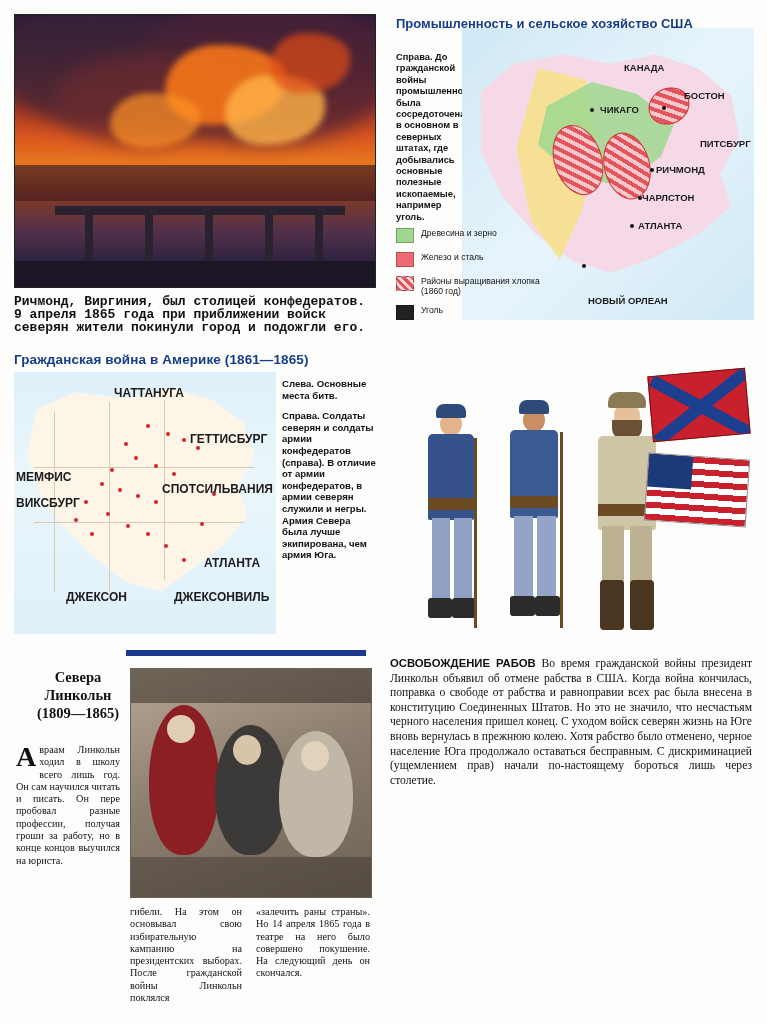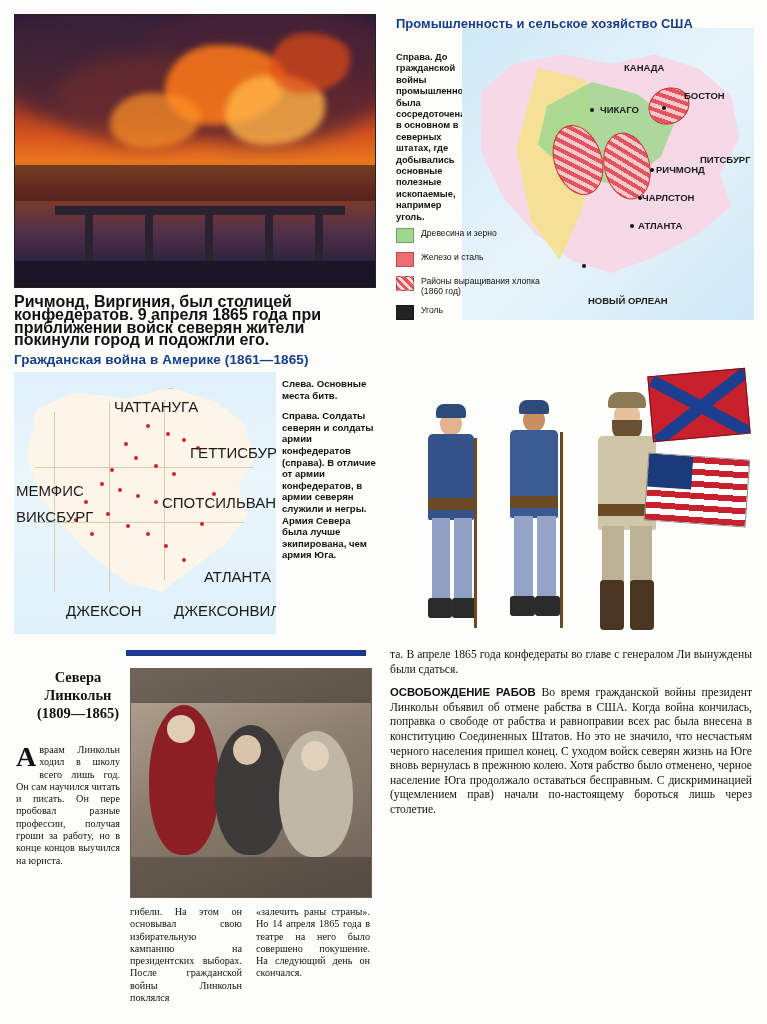--- a/index.html
+++ b/index.html
@@ -24,21 +24,21 @@
   .p-fire{position:absolute;border-radius:45% 55% 60% 40%/60% 40% 55% 45%;filter:blur(3px);}
   .p-river{position:absolute;left:0;right:0;bottom:0;height:86px;
     background:linear-gradient(180deg,#7a3a2b 0%,#53304a 35%,#2e2340 70%,#1c1830 100%);}
   .p-bridge{position:absolute;left:40px;bottom:72px;width:290px;height:9px;background:#2a2230;}
   .p-pier{position:absolute;bottom:24px;width:8px;height:50px;background:#2a2230;}
   .p-bank{position:absolute;left:0;bottom:0;width:100%;height:26px;background:#1b1526;}
   .p-sky-town{position:absolute;left:0;right:0;top:150px;height:40px;background:rgba(30,20,35,.55);}
 
   .caption{
     position:absolute;left:14px;top:296px;width:366px;
-    font-size:16px;line-height:12.8px;font-weight:bold;color:#111;
+    font-size:13px;line-height:12.8px;font-weight:bold;color:#111;font-family:Liberation Mono, monospace;
   }
 
   
   .civil-title{
     position:absolute;left:14px;top:352px;width:380px;
     font-size:13.5px;font-weight:bold;color:#143d8c;letter-spacing:.1px;
   }
 
   
   .map2{
@@ -47,21 +47,21 @@
     overflow:hidden;
   }
   .m2-land{
     position:absolute;left:8px;top:16px;width:240px;height:212px;
     background:#fdf6e8;
     clip-path:polygon(6% 10%,22% 2%,44% 5%,62% 0%,80% 6%,92% 16%,97% 32%,90% 46%,94% 60%,84% 74%,70% 86%,58% 96%,44% 92%,30% 80%,18% 66%,8% 52%,2% 32%);
     box-shadow:inset 0 0 0 1px #cbbfa4;
   }
   .m2-line{position:absolute;background:#d8cbb0;}
   .dot{position:absolute;width:4px;height:4px;border-radius:50%;background:#d0242a;}
-  .m2-label{position:absolute;font-size:15px;font-weight:normal;color:#1b1b1b;white-space:nowrap;margin-top:12px;}
+  .m2-label{position:absolute;font-size:12px;font-weight:bold;color:#1b1b1b;white-space:nowrap;}
 
   
   .notes{
     position:absolute;left:282px;top:378px;width:96px;
     font-size:9.6px;line-height:11.6px;font-weight:bold;color:#111;
   }
   .notes p{margin:0 0 9px 0;}
 
   
   .soldiers{position:absolute;left:390px;top:368px;width:362px;height:268px;}
@@ -298,21 +298,21 @@
     <div class="m1-dot" style="left:128px;top:80px;"></div>
     <div class="m1-dot" style="left:200px;top:78px;"></div>
     <div class="m1-dot" style="left:188px;top:140px;"></div>
     <div class="m1-dot" style="left:176px;top:168px;"></div>
     <div class="m1-dot" style="left:168px;top:196px;"></div>
     <div class="m1-dot" style="left:120px;top:236px;"></div>
 
     <div class="m1-label" style="left:162px;top:34px;">КАНАДА</div>
     <div class="m1-label" style="left:222px;top:62px;">БОСТОН</div>
     <div class="m1-label" style="left:138px;top:76px;">ЧИКАГО</div>
-    <div class="m1-label" style="left:206px;top:126px;padding-left:32px;">ПИТСБУРГ</div>
+    <div class="m1-label" style="left:206px;top:110px;padding-left:32px;">ПИТСБУРГ</div>
     <div class="m1-label" style="left:194px;top:136px;">РИЧМОНД</div>
     <div class="m1-label" style="left:180px;top:164px;">ЧАРЛСТОН</div>
     <div class="m1-label" style="left:176px;top:192px;">АТЛАНТА</div>
     <div class="m1-label" style="left:126px;top:232px;margin-top:35px;">НОВЫЙ ОРЛЕАН</div>
   </div>
 
   <div class="legend">
     <div class="row">
       <span class="sw" style="background:#9fd78f;"></span>
       <span>Древесина и зерно</span>
@@ -353,17 +353,16 @@
   <div class="lincol-col">
     <p style="margin:0 0 6px 0;">
       <span class="dropcap">А</span><span>враам Линкольн ходил в школу всего лишь год. Он сам научился читать и писать. Он пере пробовал разные профессии, получая гроши за работу, но в конце концов выучился на юриста.</span>
     </p>
   </div>
 
   <div class="lin-col2">гибели. На этом он основывал свою избирательную кампанию на президентских выборах. После гражданской войны Линкольн поклялся</div>
   <div class="lin-col3">«залечить раны страны». Но 14 апреля 1865 года в театре на него было совершено покушение. На следующий день он скончался.</div>
 
   <div class="body-right">
-    <p class="noind">та. В апреле 1865 года конфедераты во главе с генералом Ли вынуждены были сдаться.</p>
     <p class="noind" style="margin-top:8px;"><span class="lead">ОСВОБОЖДЕНИЕ РАБОВ</span><span> Во время гражданской войны президент Линкольн объявил об отмене рабства в США. Когда война кончилась, поправка о свободе от рабства и равноправии всех рас была внесена в конституцию Соединенных Штатов. Но это не значило, что несчастьям черного населения пришел конец. С уходом войск северян жизнь на Юге вновь вернулась в прежнюю колею. Хотя рабство было отменено, черное население Юга продолжало оставаться бесправным. С дискриминацией (ущемлением прав) начали по-настоящему бороться лишь через столетие.</span></p>
   </div>
 
 </div>
 
 </body></html>

